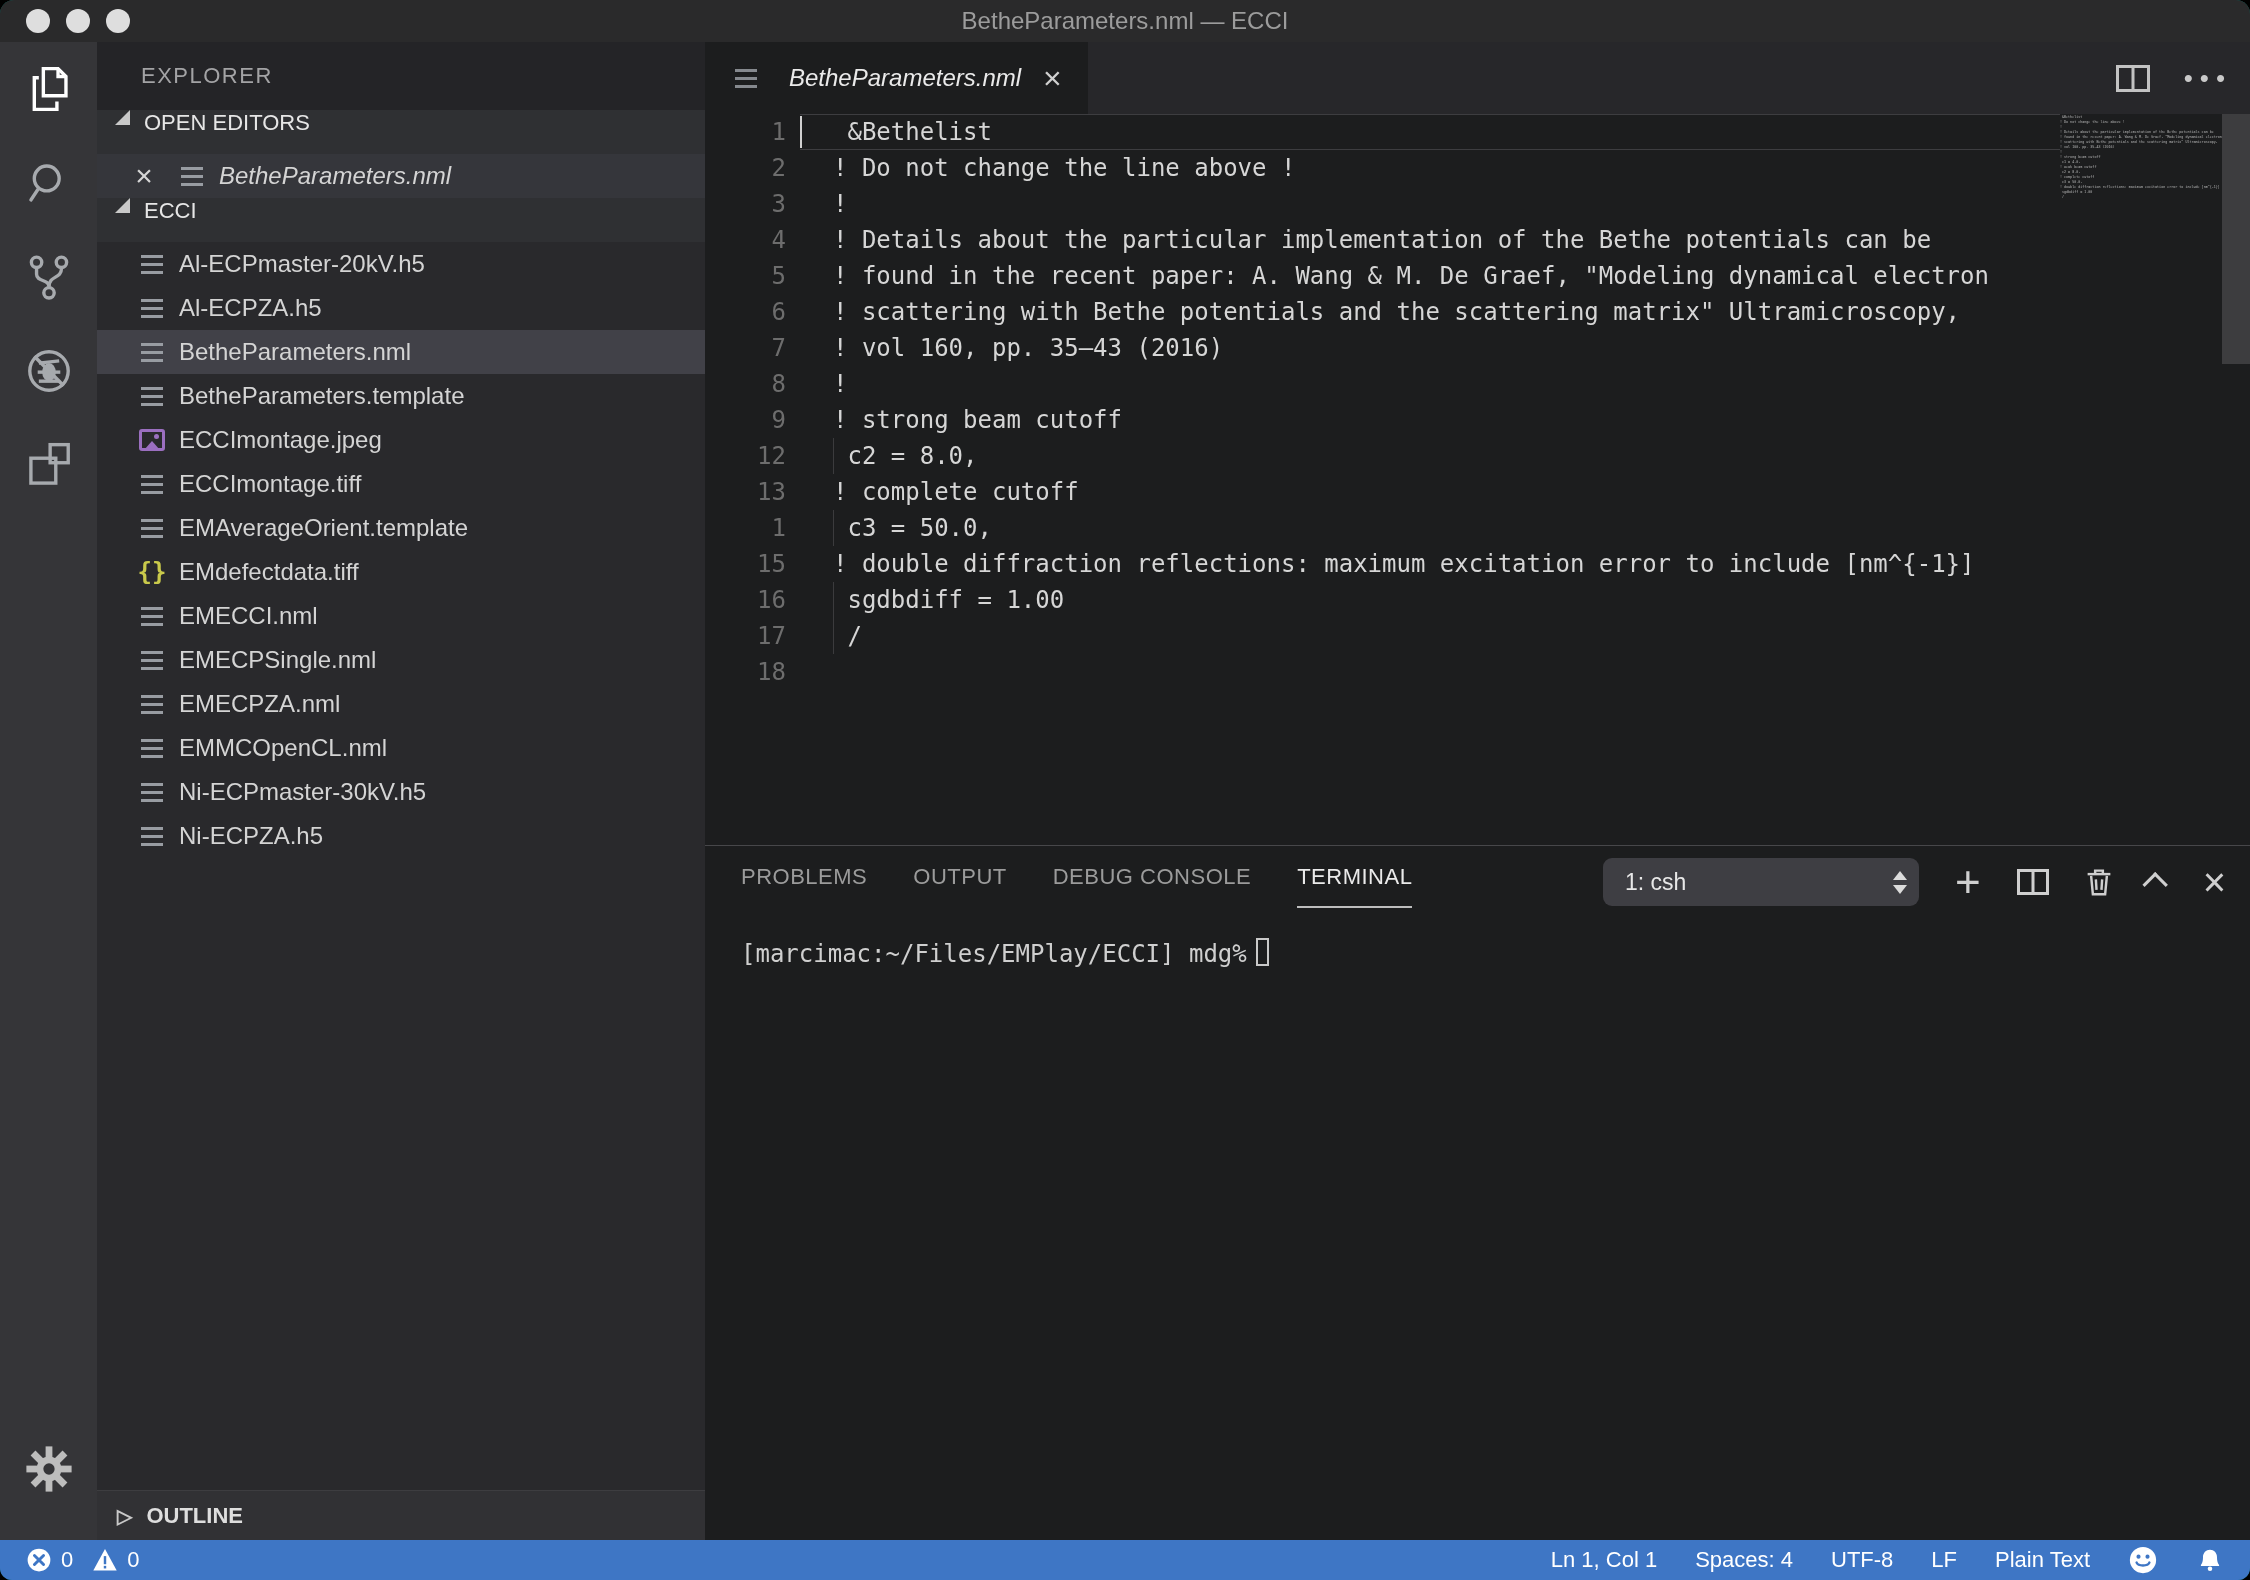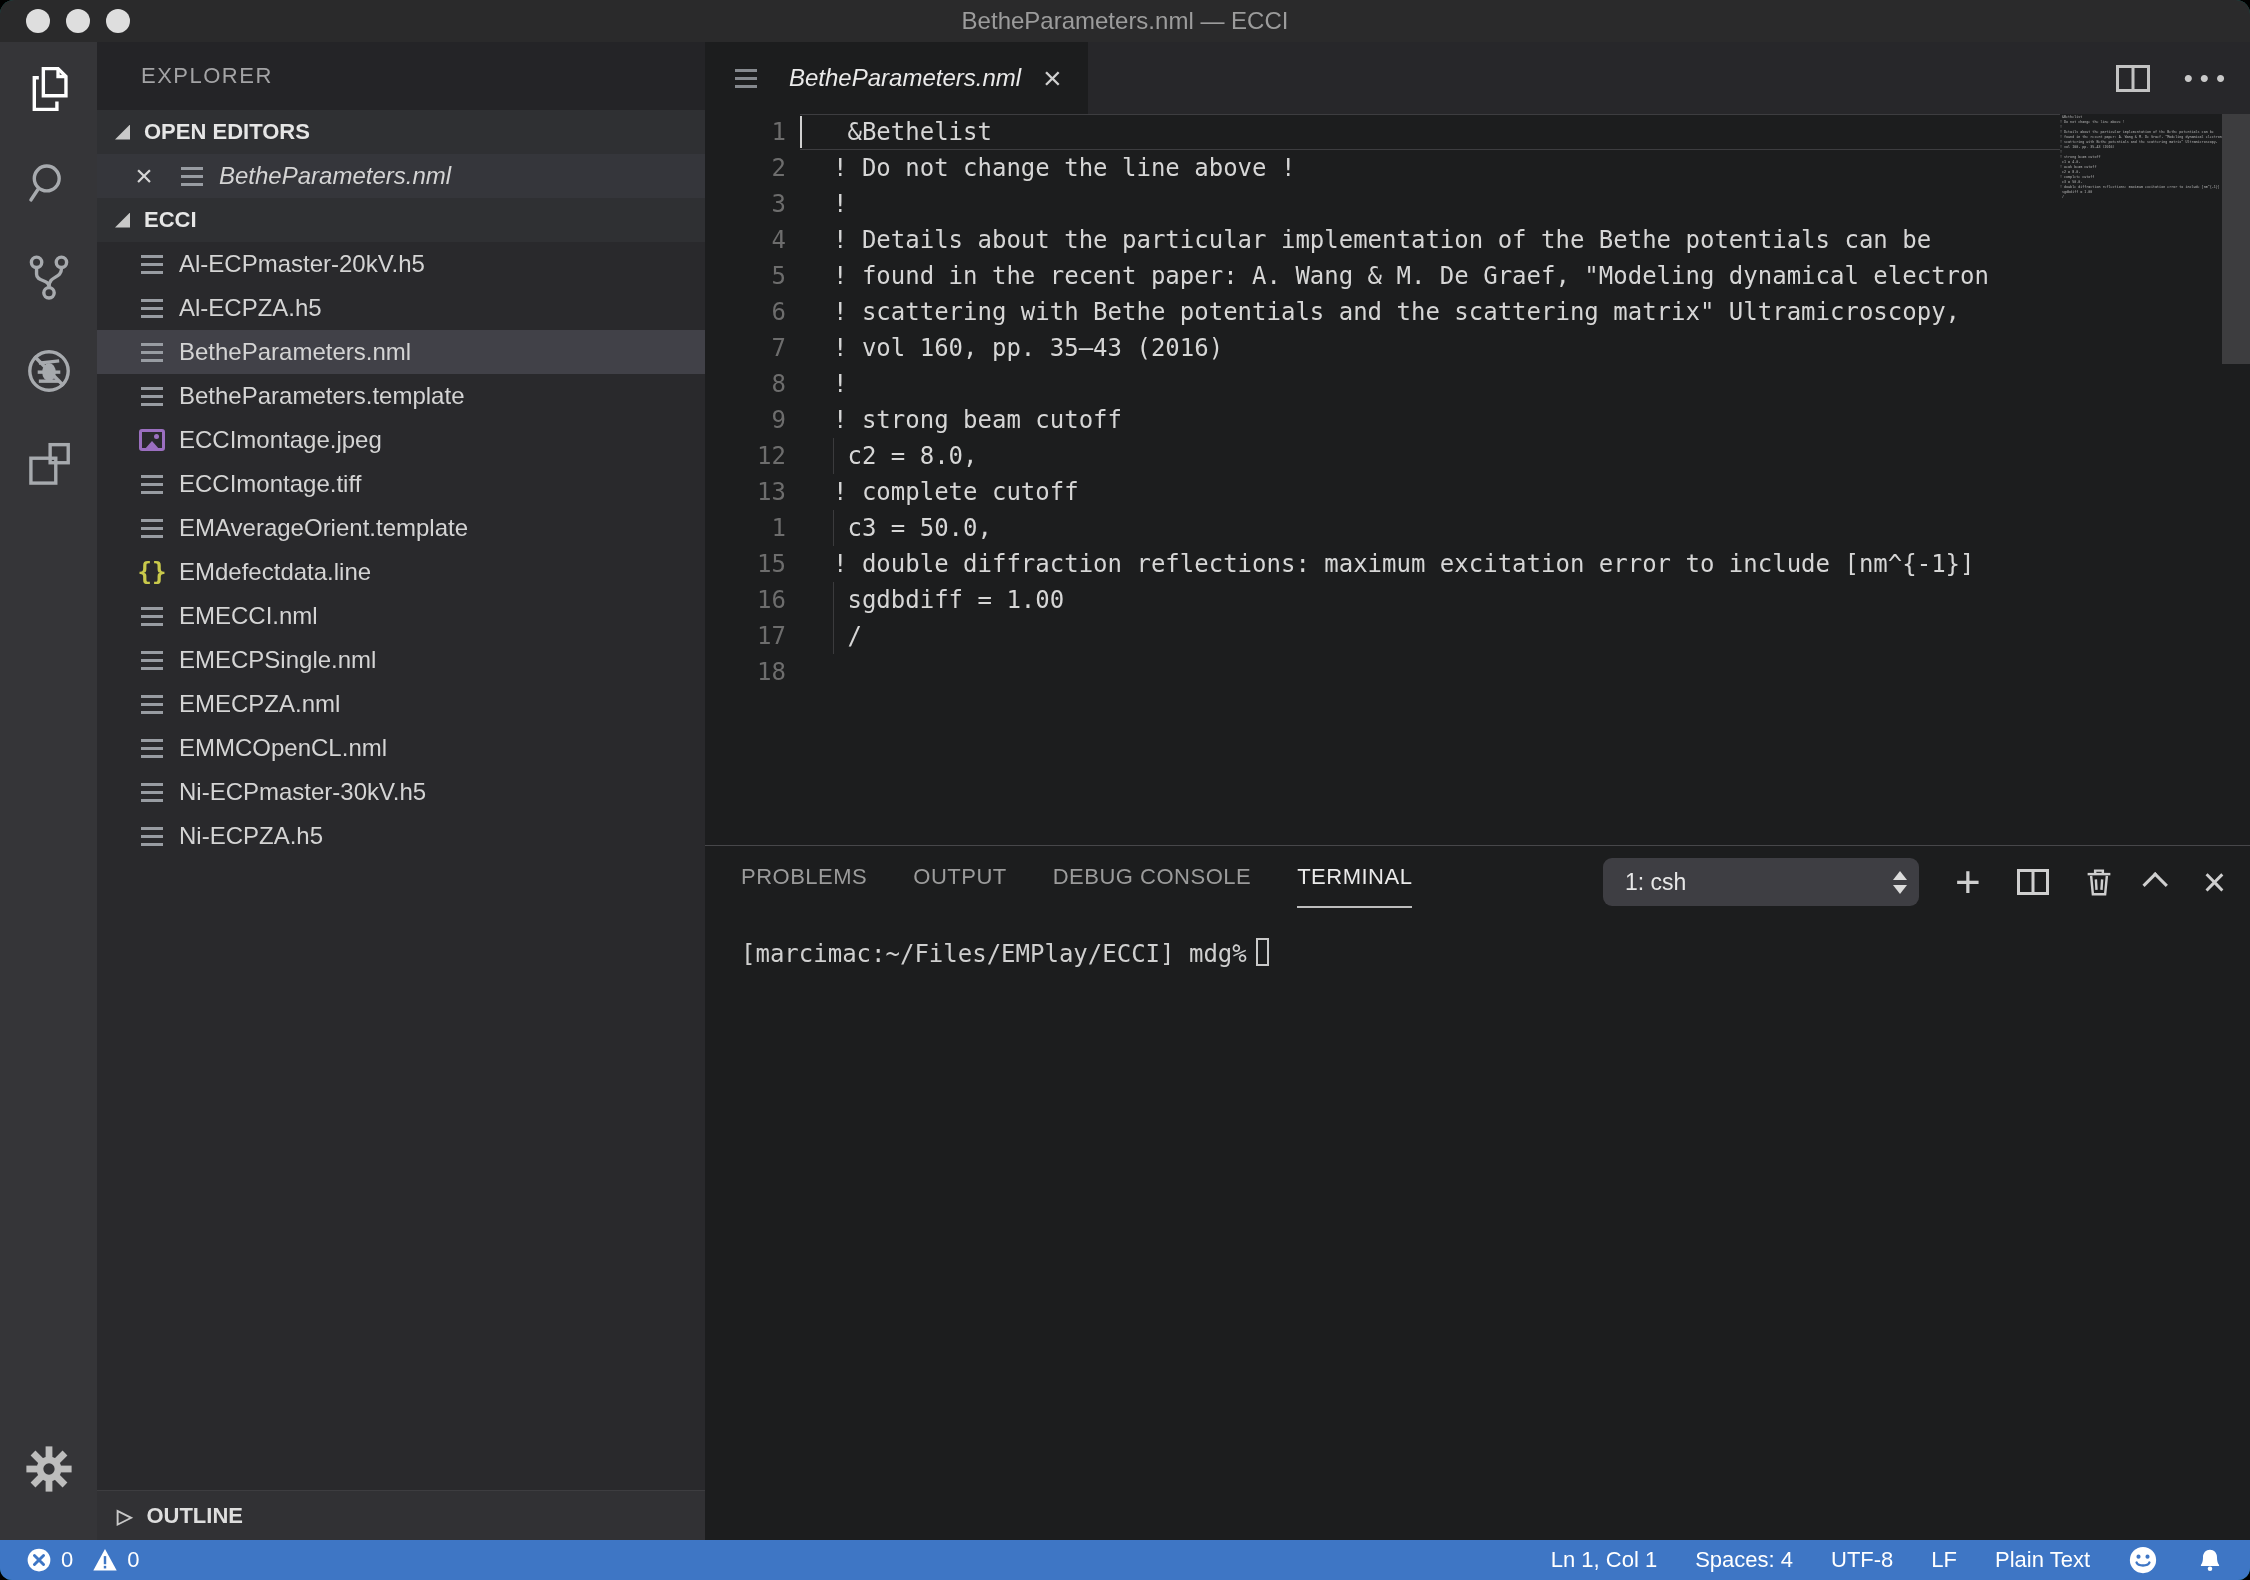--- a/index.html
+++ b/index.html
@@ -23,21 +23,21 @@
   .ab-item svg{width:52px;height:52px;}
   .ab-stroke{stroke:#a7aaae;stroke-width:3;fill:none;}
   .ab-item.active .ab-stroke{stroke:#ffffff;}
   .ab-fill{fill:#a7aaae;}
   .ab-spacer{flex:1 1 auto;}
   .ab-gear{margin-bottom:24px;}
 
   
   .sidebar{width:608px;background:#29292c;display:flex;flex-direction:column;flex:0 0 auto;color:#cfcfcf;}
   .sidebar-title{height:68px;line-height:68px;padding-left:44px;font-size:22px;letter-spacing:1.5px;color:#a3a3a5;background:#242427;flex:0 0 auto;}
-  .section-header{height:44px;display:flex;align-items:center;background:#2f3033;font-weight:bold;font-size:22px;color:#e6e6e6;padding-left:18px;flex:0 0 auto;}
+  .section-header{height:44px;display:flex;background:#2f3033;font-weight:normal;font-size:22px;color:#e6e6e6;padding-left:18px;flex:0 0 auto;}
   .twisty{width:15px;height:15px;background:#c9c9c9;clip-path:polygon(100% 0,100% 100%,0 100%);margin-right:14px;flex:0 0 auto;}
   .open-editor-item{height:44px;display:flex;align-items:center;background:#35363b;padding-left:32px;font-size:24px;flex:0 0 auto;}
   .close-x{color:#d6d6d6;font-size:30px;line-height:30px;width:30px;margin-right:16px;text-align:center;}
   .italic{font-style:italic;}
   .file-name{color:#d4d4d4;font-size:24px;white-space:nowrap;}
 
   .file-row{height:44px;display:flex;align-items:center;padding-left:38px;font-size:24px;}
   .file-row.selected{background:#414148;}
   .icon-slot{width:34px;margin-right:10px;display:flex;align-items:center;justify-content:center;flex:0 0 auto;}
 
@@ -247,21 +247,21 @@
           <div class="file-row">
             <span class="icon-slot">
               <span class="lines-icon"></span>
             </span>
             <span class="file-name">EMAverageOrient.template</span>
           </div>
           <div class="file-row">
             <span class="icon-slot">
               <span class="json-icon">{}</span>
             </span>
-            <span class="file-name">EMdefectdata.line</span>
+            <span class="file-name">EMdefectdata.tiff</span>
           </div>
           <div class="file-row">
             <span class="icon-slot">
               <span class="lines-icon"></span>
             </span>
             <span class="file-name">EMECCI.nml</span>
           </div>
           <div class="file-row">
             <span class="icon-slot">
               <span class="lines-icon"></span>

